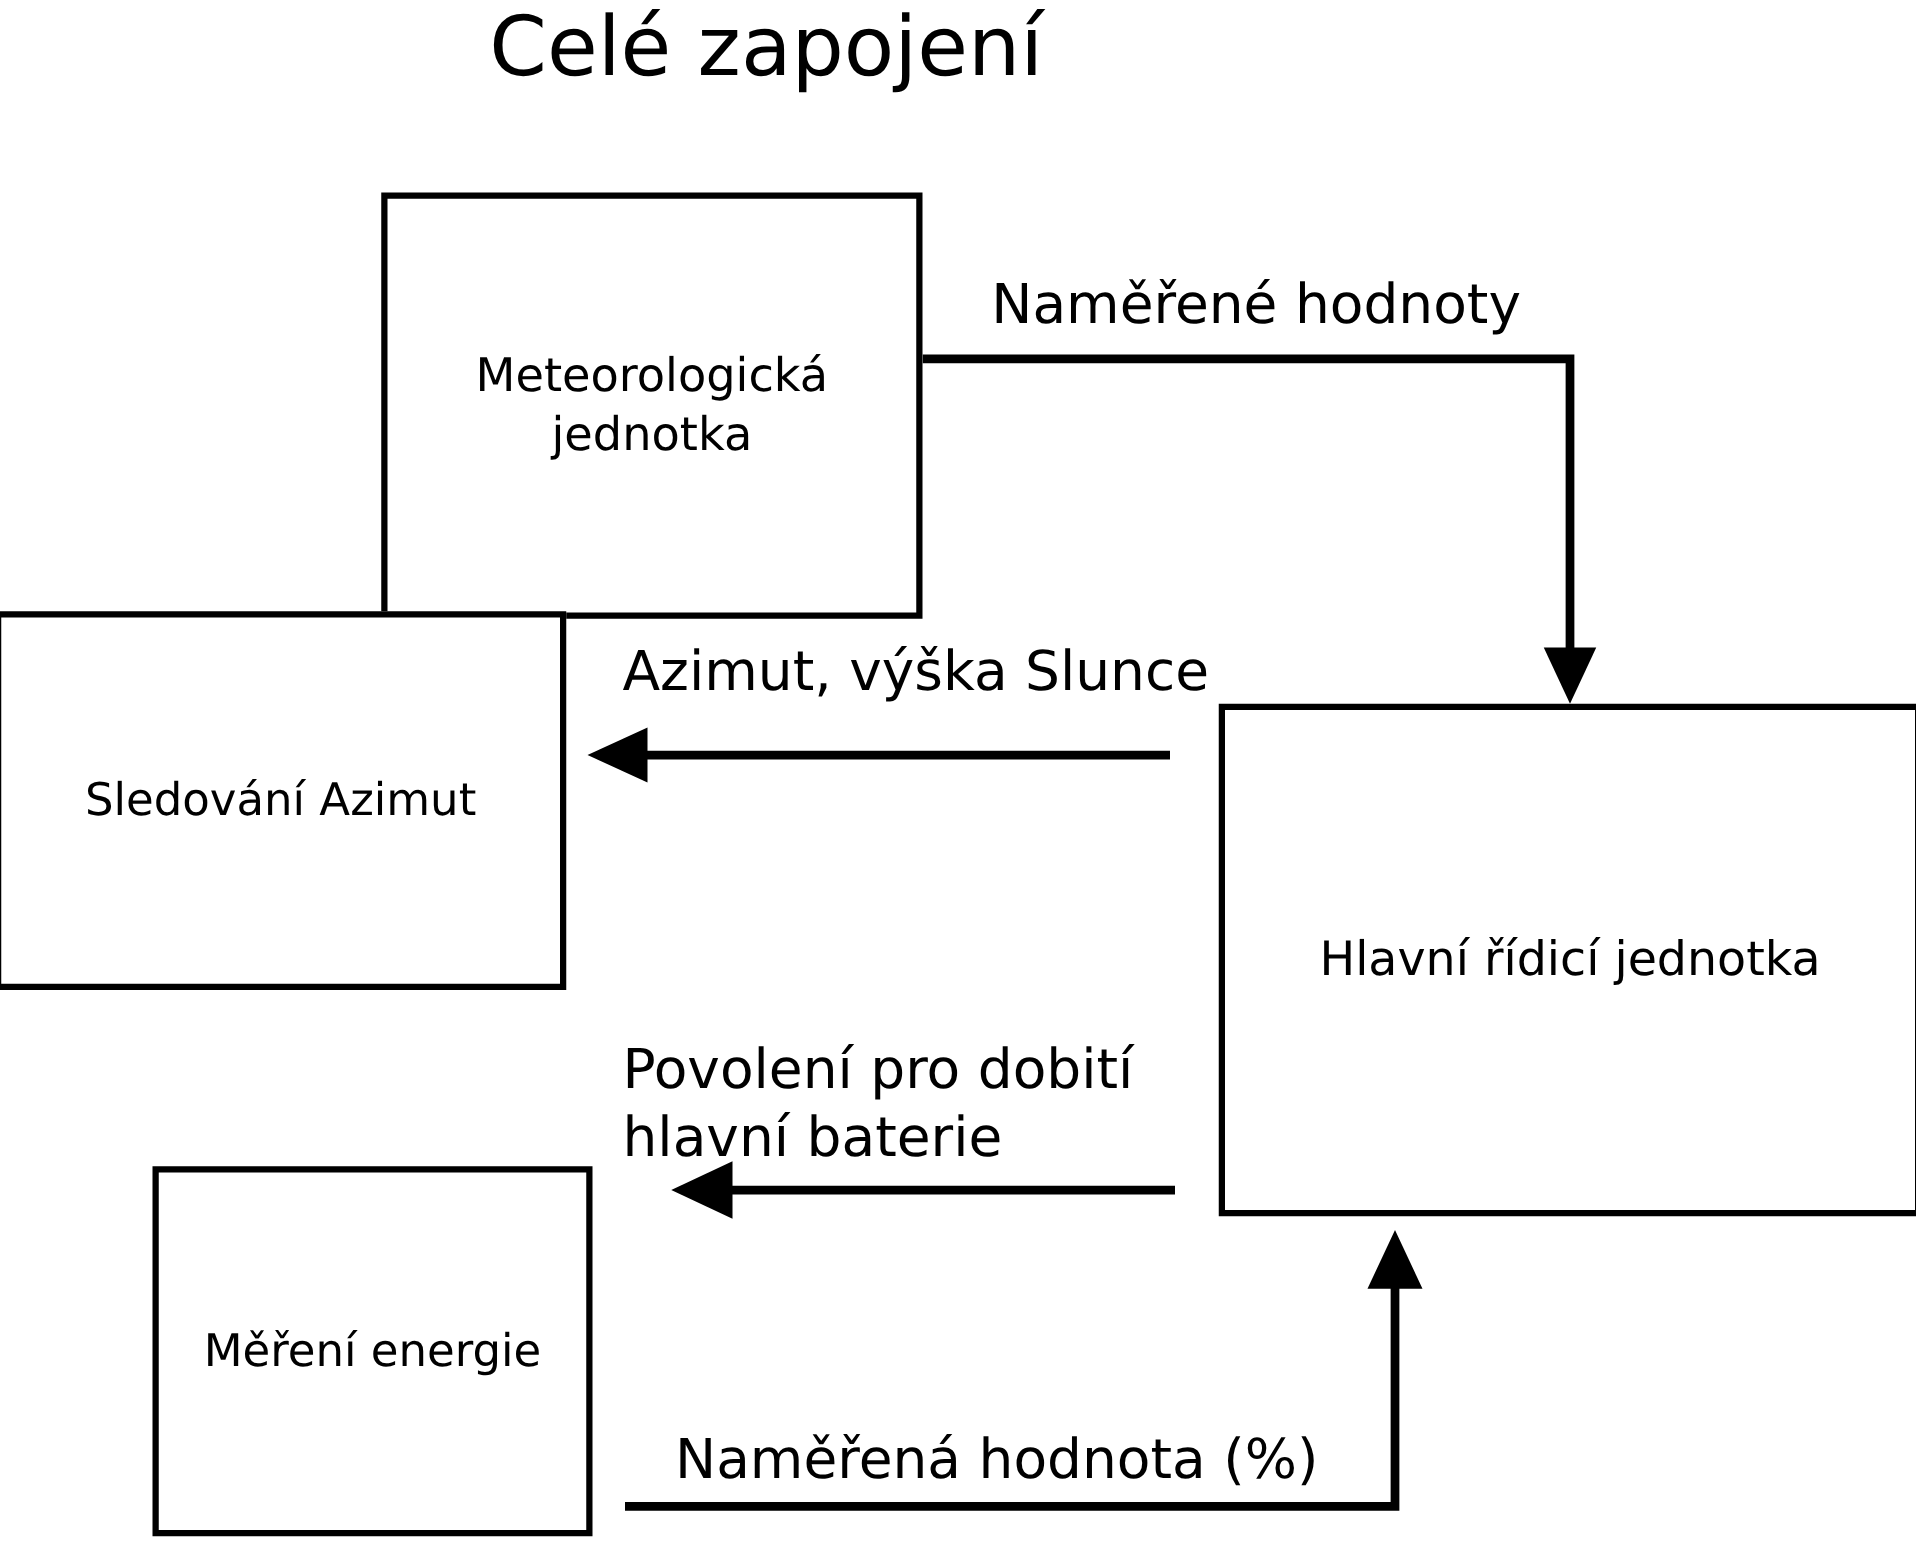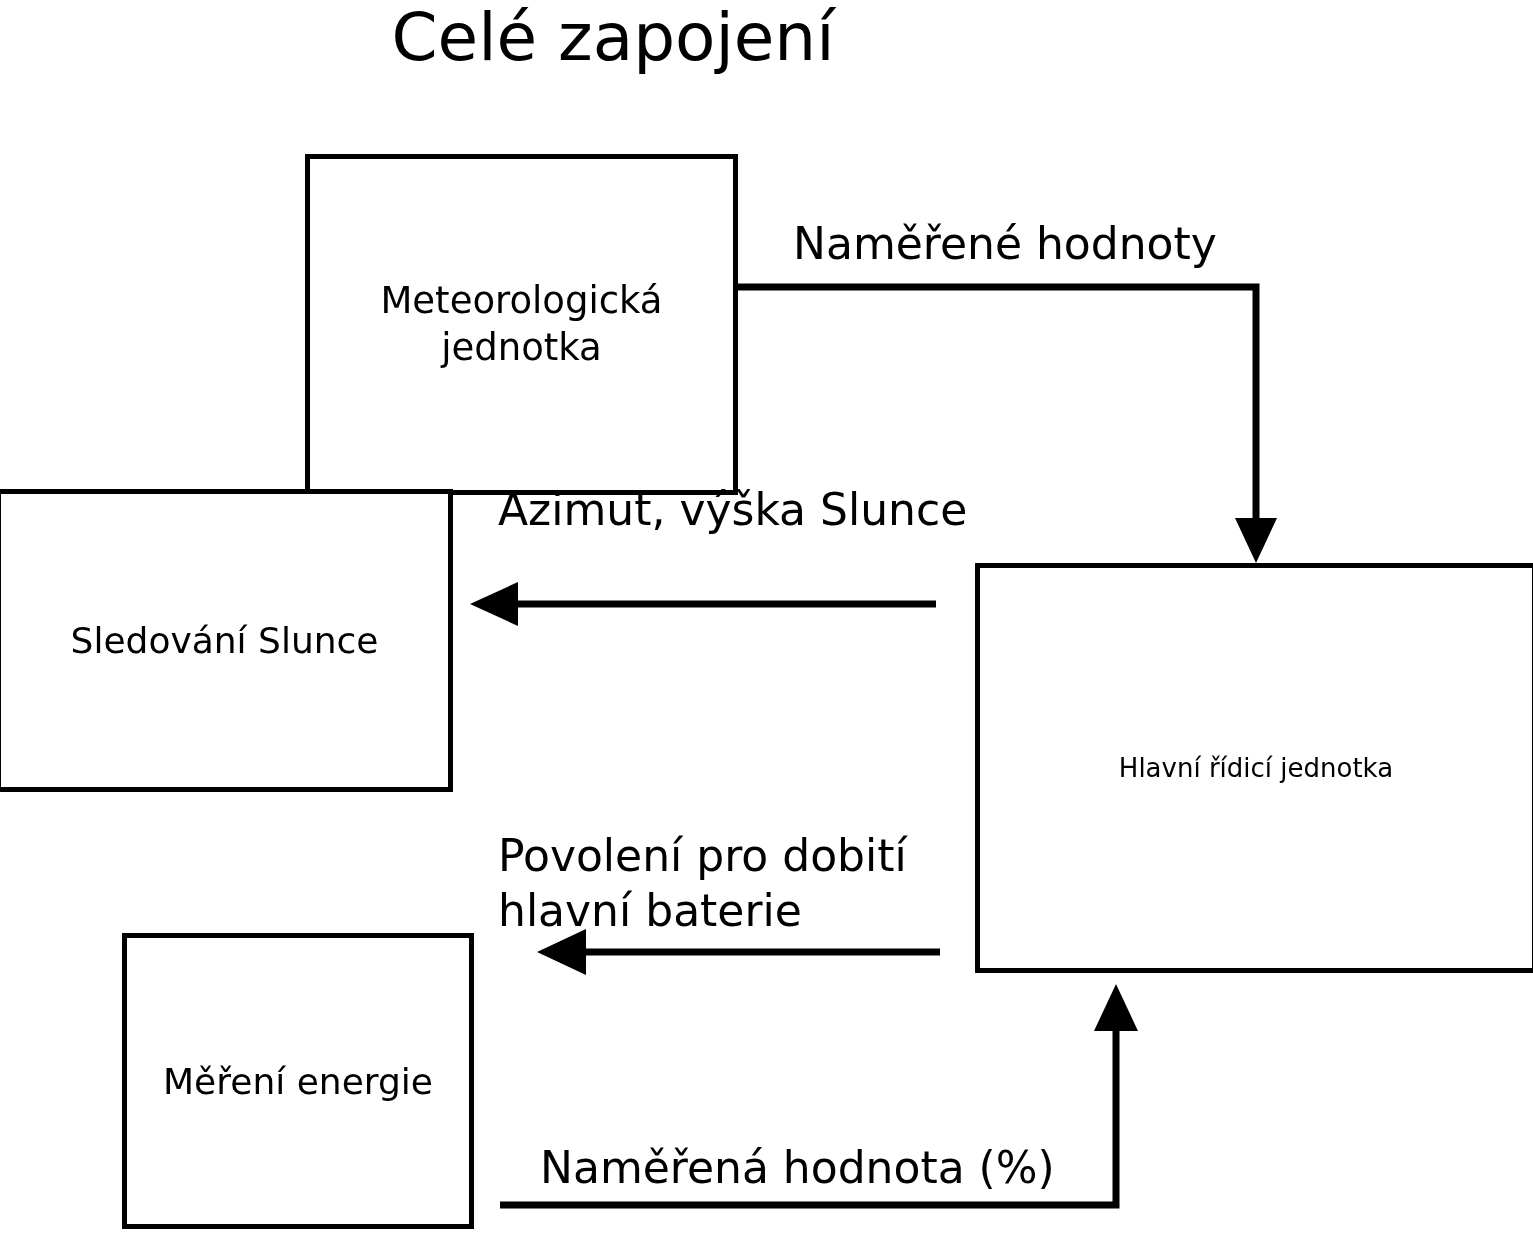--- a/index.html
+++ b/index.html
@@ -67,36 +67,36 @@
     width: 352px;
     height: 296px;
   }
   #node-energy span { font-size: 36px; }
   #node-main {
     left: 975px;
     top: 563px;
     width: 562px;
     height: 410px;
   }
-  #node-main span { font-size: 26px; }
+  #node-main span { font-size: 38px; }
 
   .edge-label {
     position: absolute;
     font-size: 44px;
     line-height: 1.25;
     z-index: 4;
     white-space: nowrap;
   }
   #label-measured {
     left: 793px;
     top: 216px;
   }
   #label-azimuth {
     left: 498px;
-    top: 482px;
+    top: 510px;
   }
   #label-permission {
     left: 498px;
     top: 828px;
     white-space: normal;
     width: 470px;
   }
   #label-value {
     left: 540px;
     top: 1140px;
@@ -138,21 +138,21 @@
       <path d="M 500 1205 L 1116 1205 L 1116 1015" fill="none" stroke="#000000" stroke-width="7"></path>
       <polygon points="1116,984 1094,1031 1138,1031" fill="#000000"></polygon>
     </g>
   </svg>
 
   <div class="node" id="node-meteo">
     <span>Meteorologická jednotka</span>
   </div>
 
   <div class="node" id="node-tracking">
-    <span>Sledování Slunce</span>
+    <span>Sledování Azimut</span>
   </div>
 
   <div class="node" id="node-energy">
     <span>Měření energie</span>
   </div>
 
   <div class="node" id="node-main">
     <span>Hlavní řídicí jednotka</span>
   </div>
 

